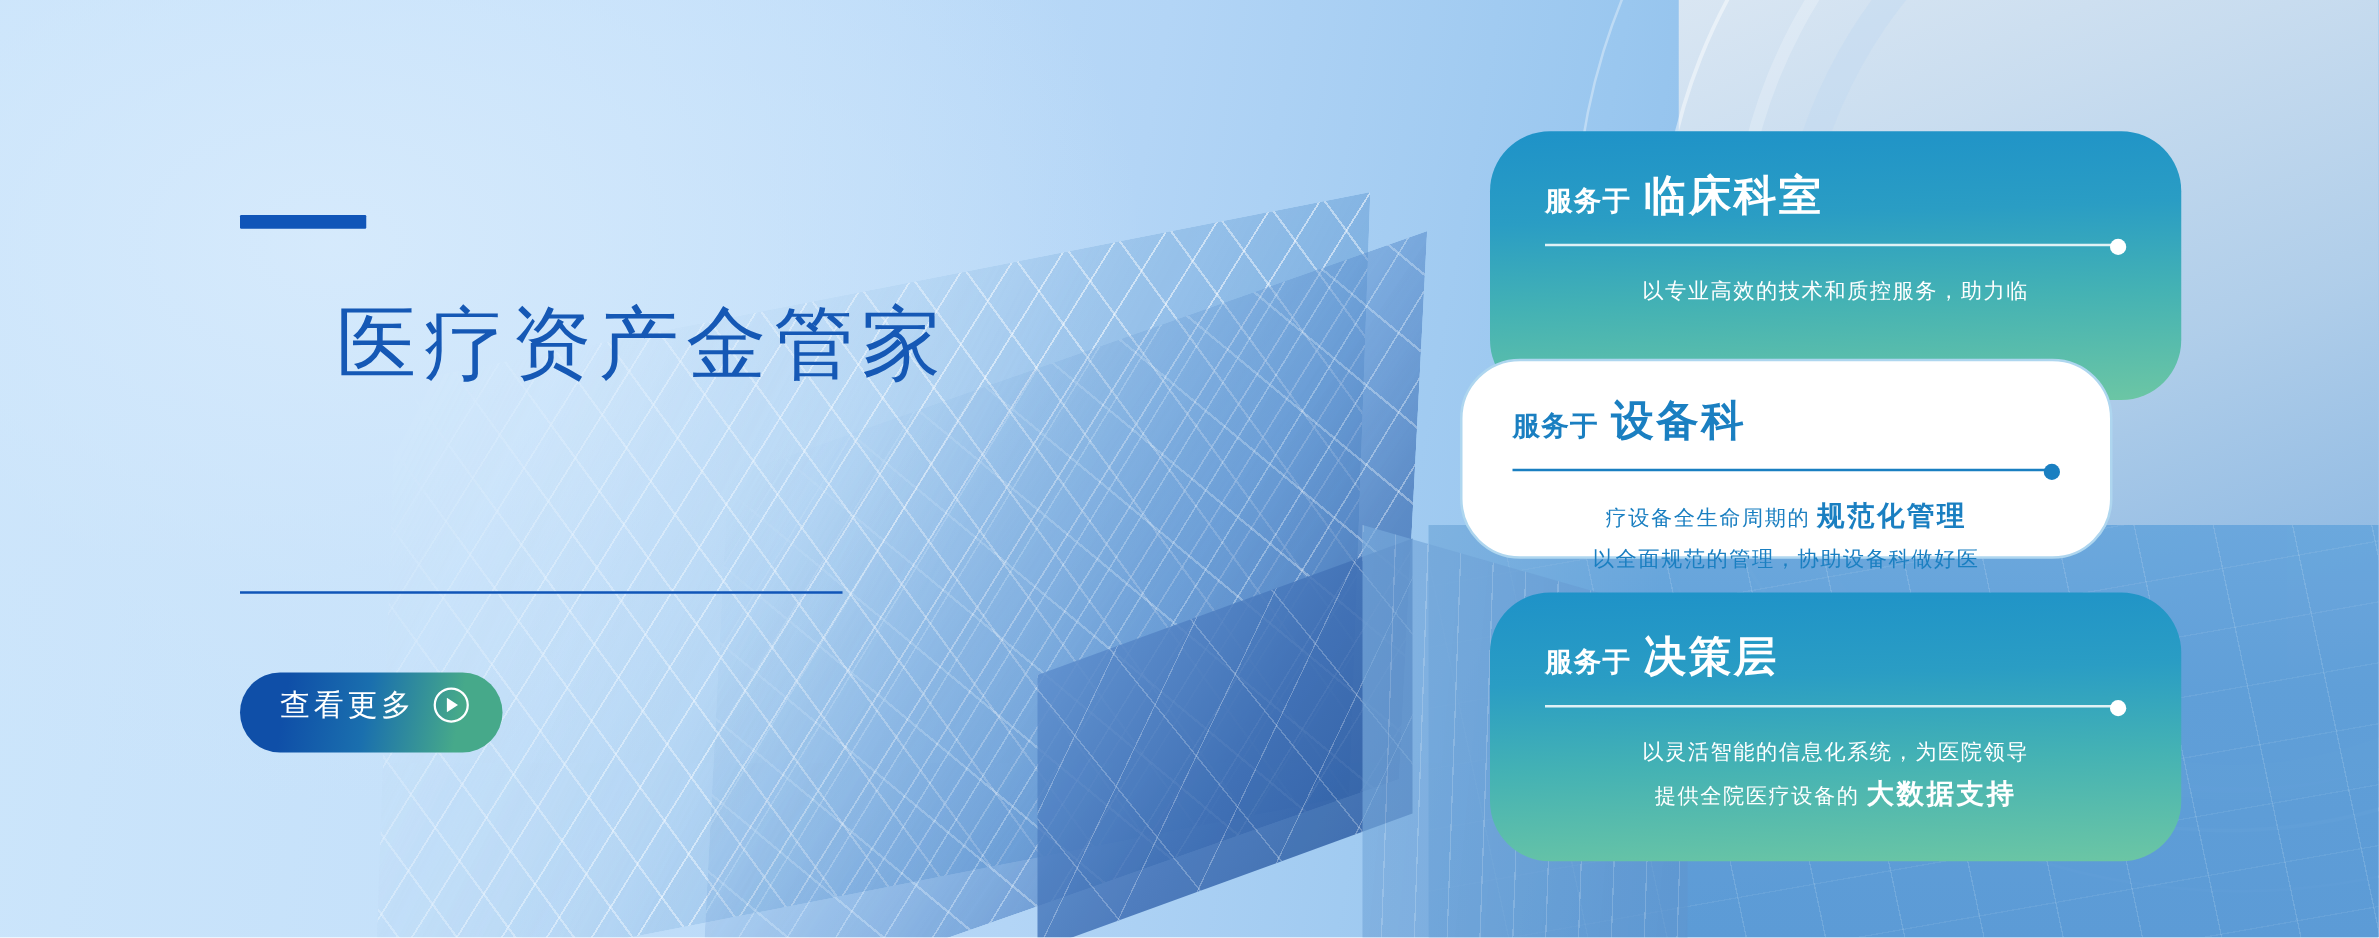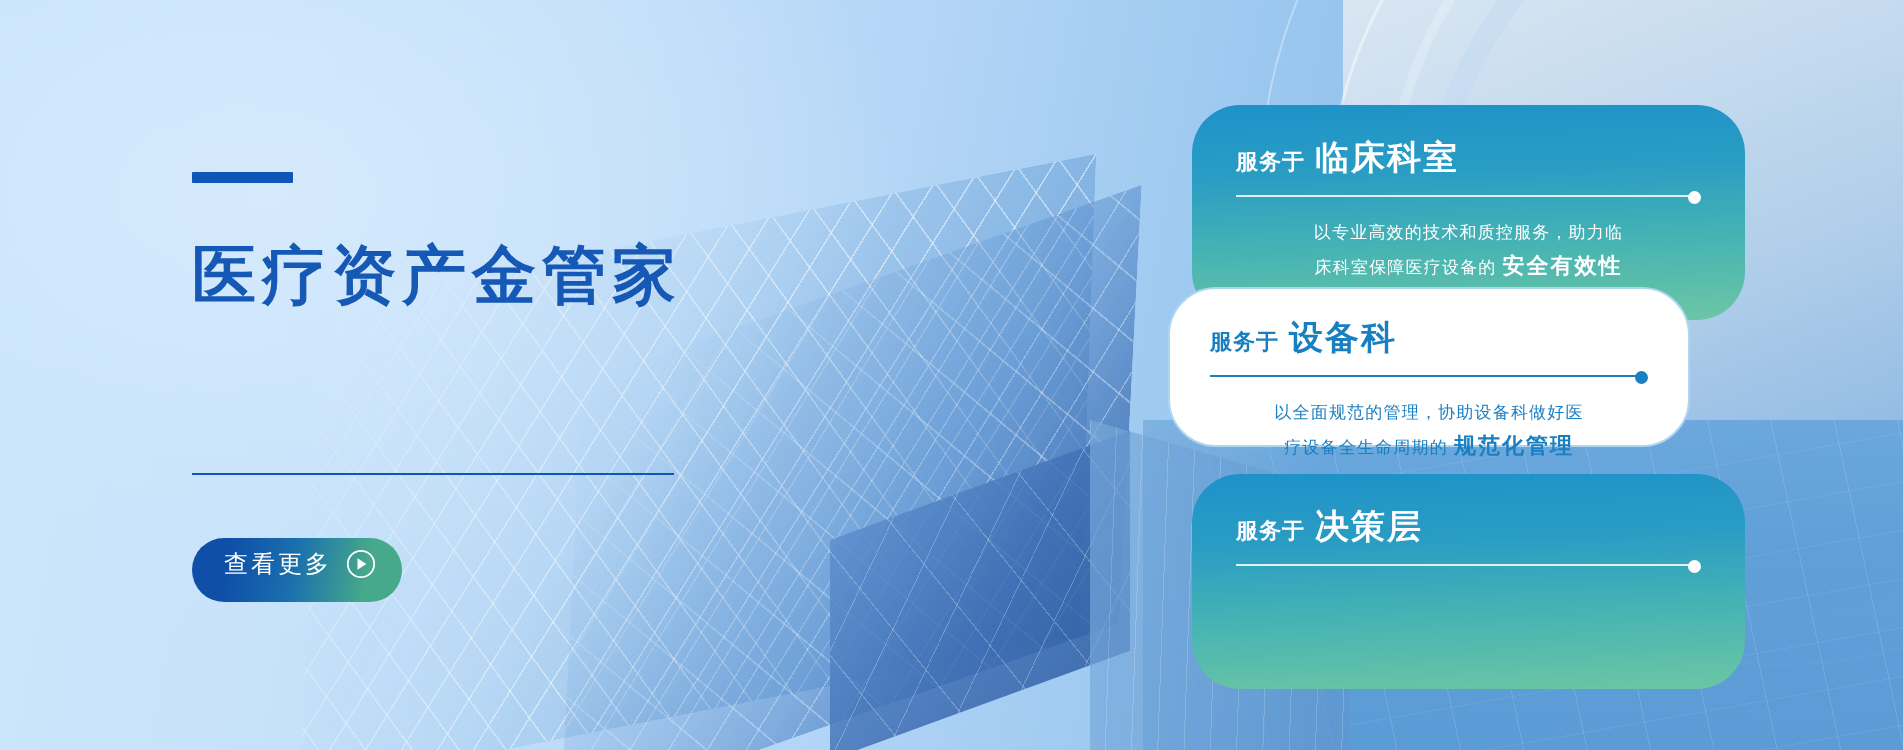--- a/index.html
+++ b/index.html
@@ -94,38 +94,39 @@
       linear-gradient(95deg, rgba(120,170,220,.85) 0%, rgba(95,150,207,.9) 100%);
     opacity:.8;
   }
 
   
   .left{position:absolute;left:192px;top:0;width:620px;height:750px;}
   .dash{
     position:absolute;left:0;top:172px;width:101px;height:11px;border-radius:1px;
   }
   .headline{
-    position:absolute;left:0;top:243px;width:620px;
-    font-size:64px;line-height:1;font-weight:700;letter-spacing:6px;
+    position:absolute;left:12px;top:243px;width:620px;
+    font-size:64px;line-height:1;font-weight:400;letter-spacing:6px;
     white-space:nowrap;
+    text-align:center;
   }
   .rule{
     position:absolute;left:0;top:473px;width:482px;height:2px;
   }
   .cta{
     position:absolute;left:0;top:538px;
     display:inline-flex;align-items:center;gap:14px;
     padding:0 26px 13px 32px;height:64px;border-radius:32px;
     color:#fff;font-size:24px;letter-spacing:3px;font-weight:400;
     border:none;cursor:pointer;
   }
   .cta-arrow{display:inline-block;width:30px;height:30px;flex:0 0 auto;}
 
   
-  .cards{position:absolute;left:0;top:0;width:1903px;height:750px;}
+  .cards{position:absolute;left:0;top:0;width:1903px;height:750px;font-family:Liberation Serif, serif;}
   .card{
     position:absolute;border-radius:48px;box-sizing:border-box;
     padding:34px 44px 30px 44px;
   }
   .card .ttl{
     font-size:22px;font-weight:700;letter-spacing:1px;line-height:1.1;
     display:flex;align-items:baseline;gap:10px;white-space:nowrap;
   }
   .card .ttl .strong{font-size:34px;font-weight:700;letter-spacing:2px;}
   .card .sep{
@@ -183,50 +184,53 @@
       <div class="ttl">
         <span>服务于</span>
         <span class="strong">临床科室</span>
       </div>
       <div class="sep">
         <span class="ln" style="background: rgba(255, 255, 255, 0.85);"></span>
         <span class="dot" style="background: rgb(255, 255, 255);"></span>
       </div>
       <div class="desc">
         <div>以专业高效的技术和质控服务，助力临</div>
-        <div>
-          <span>床科室保障医疗设备的</span>
-          <span class="em">安全有效性</span>
-        </div>
       </div>
     </div>
 
     <div class="card card-2" style="background: rgb(255, 255, 255); border-color: rgb(174, 214, 239); color: rgb(26, 127, 193);">
       <div class="ttl">
         <span>服务于</span>
         <span class="strong">设备科</span>
       </div>
       <div class="sep">
         <span class="ln" style="background: rgb(26, 127, 193);"></span>
         <span class="dot" style="background: rgb(26, 127, 193);"></span>
       </div>
       <div class="desc">
-        <div>以全面规范的管理，协助设备科做好医</div>
         <div>
           <span>疗设备全生命周期的</span>
           <span class="em">规范化管理</span>
         </div>
+        <div>以全面规范的管理，协助设备科做好医</div>
       </div>
     </div>
 
     <div class="card card-3" style="background: linear-gradient(178deg, rgb(30, 146, 200) 0%, rgb(42, 157, 196) 32%, rgb(68, 178, 180) 62%, rgb(108, 198, 164) 100%); color: rgb(255, 255, 255);">
       <div class="ttl">
         <span>服务于</span>
         <span class="strong">决策层</span>
       </div>
       <div class="sep">
         <span class="ln" style="background: rgba(255, 255, 255, 0.85);"></span>
         <span class="dot" style="background: rgb(255, 255, 255);"></span>
       </div>
+      <div class="desc">
+        <div>以灵活智能的信息化系统，为医院领导</div>
+        <div>
+          <span>提供全院医疗设备的</span>
+          <span class="em">大数据支持</span>
+        </div>
+      </div>
     </div>
 
   </div>
 </div>
 
 </body></html>

